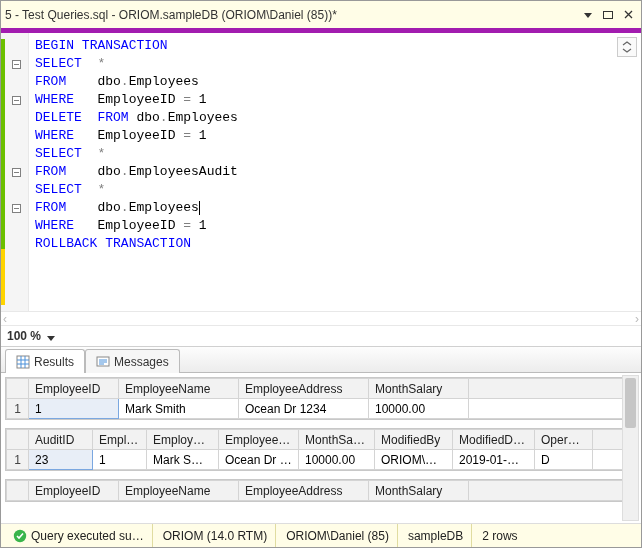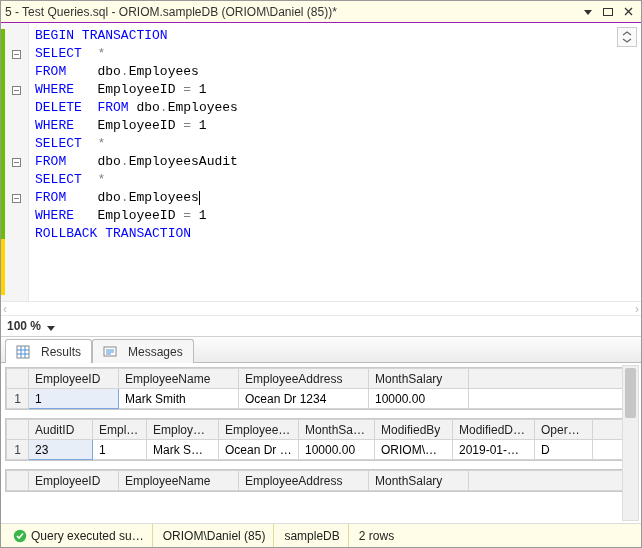--- a/index.html
+++ b/index.html
@@ -1,39 +1,39 @@
 <!DOCTYPE html>
 <html><head>
 <meta charset="utf-8">
 <style>
   * { box-sizing: border-box; }
   html, body { margin: 0; padding: 0; font-family: "Segoe UI", Tahoma, sans-serif; font-size: 12px; background: #fff; }
   .window { width: 642px; height: 548px; border: 1px solid #999; display: flex; flex-direction: column; background: #fff; }
-  .titlebar { height: 22px; background: #fffde7; border-bottom: 1px solid #a21caf; display: flex; align-items: center; padding: 0 4px; }
+  .titlebar { height: 32px; background: #fffde7; border-bottom: 5px solid #a21caf; display: flex; align-items: center; padding: 0 4px; }
   .titlebar .title { flex: 1; font-size: 12px; color: #333; }
   .titlebar .winbtn { width: 18px; height: 16px; display: flex; align-items: center; justify-content: center; margin-left: 2px; cursor: default; color: #333; }
   .titlebar .winbtn svg { display: block; }
   .editor-wrap { position: relative; flex: 0 0 auto; height: 278px; display: flex; background: #fff; }
   .gutter { width: 28px; background: #f5f5f5; border-right: 1px solid #e8e8e8; position: relative; }
   .fold-strip { position: absolute; left: 8px; top: 6px; bottom: 6px; width: 14px; }
   .green-bar { position: absolute; left: 0; top: 6px; bottom: 6px; width: 4px; background: #6bbf00; }
   .yellow-bar { position: absolute; left: 0; bottom: 6px; top: 216px; width: 4px; background: #ffd400; }
   .fold-box { position: absolute; width: 9px; height: 9px; border: 1px solid #808080; background: #fff; left: 3px; }
   .fold-box::before { content: ""; position: absolute; left: 1px; right: 1px; top: 3px; height: 1px; background: #808080; }
   .code { flex: 1; padding: 4px 6px; font-family: Consolas, "Courier New", monospace; font-size: 13px; line-height: 18px; white-space: pre; overflow: hidden; position: relative; }
   .kw { color: #0000ff; }
   .op { color: #808080; }
   .txt { color: #000; font-family: Liberation Mono, monospace; }
   .cursor-line { display: inline-block; border-right: 1px solid #000; height: 14px; vertical-align: middle; }
   .code-scroll-toggle { position: absolute; top: 4px; right: 4px; width: 20px; height: 20px; border: 1px solid #ccc; background: #fafafa; display: flex; align-items: center; justify-content: center; }
   .zoom-row { height: 22px; display: flex; align-items: center; padding: 0 6px; border-top: 1px solid #e8e8e8; border-bottom: 1px solid #d0d0d0; gap: 6px; background: #fff; font-weight: bold; }
   .zoom-row .zoom { font-size: 12px; color: #333; }
   .zoom-row .dd { width: 10px; height: 10px; }
   .tabs { height: 26px; display: flex; align-items: flex-end; background: linear-gradient(#fdfdfd,#ececec); border-bottom: 1px solid #bbb; padding-left: 4px; gap: 0; }
-  .tab { height: 24px; padding: 0 10px; display: flex; align-items: center; gap: 11px; border: 1px solid #bbb; border-bottom: none; background: #f6f6f6; border-top-left-radius: 3px; border-top-right-radius: 3px; position: relative; top: 1px; color: #333; }
+  .tab { height: 24px; padding: 0 10px; display: flex; align-items: center; gap: 4px; border: 1px solid #bbb; border-bottom: none; background: #f6f6f6; border-top-left-radius: 3px; border-top-right-radius: 3px; position: relative; top: 1px; color: #333; }
   .tab.active { background: #fff; font-weight: 400; }
   .tab .icon { width: 14px; height: 14px; }
   .results-area { flex: 1; overflow: hidden; display: flex; flex-direction: column; background: #fff; position: relative; }
   .grids-scroll { flex: 1; overflow: hidden; padding: 4px 4px 4px 4px; }
   .grid { border: 1px solid #c8c8c8; margin-bottom: 8px; font-size: 12px; }
   .grid table { border-collapse: collapse; width: 100%; table-layout: fixed; }
   .grid th, .grid td { border: 1px solid #d4d4d4; padding: 2px 6px; text-align: left; overflow: hidden; text-overflow: ellipsis; white-space: nowrap; height: 20px; }
   .grid th { background: #f2f2f2; font-weight: 400; color: #222; }
   .grid .rowhdr { width: 22px; background: #f2f2f2; text-align: center; color: #444; }
   .grid .corner { width: 22px; background: #f2f2f2; }
@@ -198,18 +198,19 @@
   </div>
 
   <div class="statusbar">
     <div class="cell">
       <span class="status-icon"><svg width="14" height="14" viewBox="0 0 14 14">
             <circle cx="7" cy="7" r="6.2" fill="#39b54a"></circle>
             <path d="M4 7 L6 9 L10 4.5" stroke="#fff" stroke-width="1.6" fill="none"></path>
           </svg></span>
       <span>Query executed su…</span>
     </div>
+    <div class="cell">ORIOM (14.0 RTM)</div>
     <div class="cell">ORIOM\Daniel (85)</div>
     <div class="cell">sampleDB</div>
     <div class="cell">2 rows</div>
   </div>
 
 </div>
 
 </body></html>

